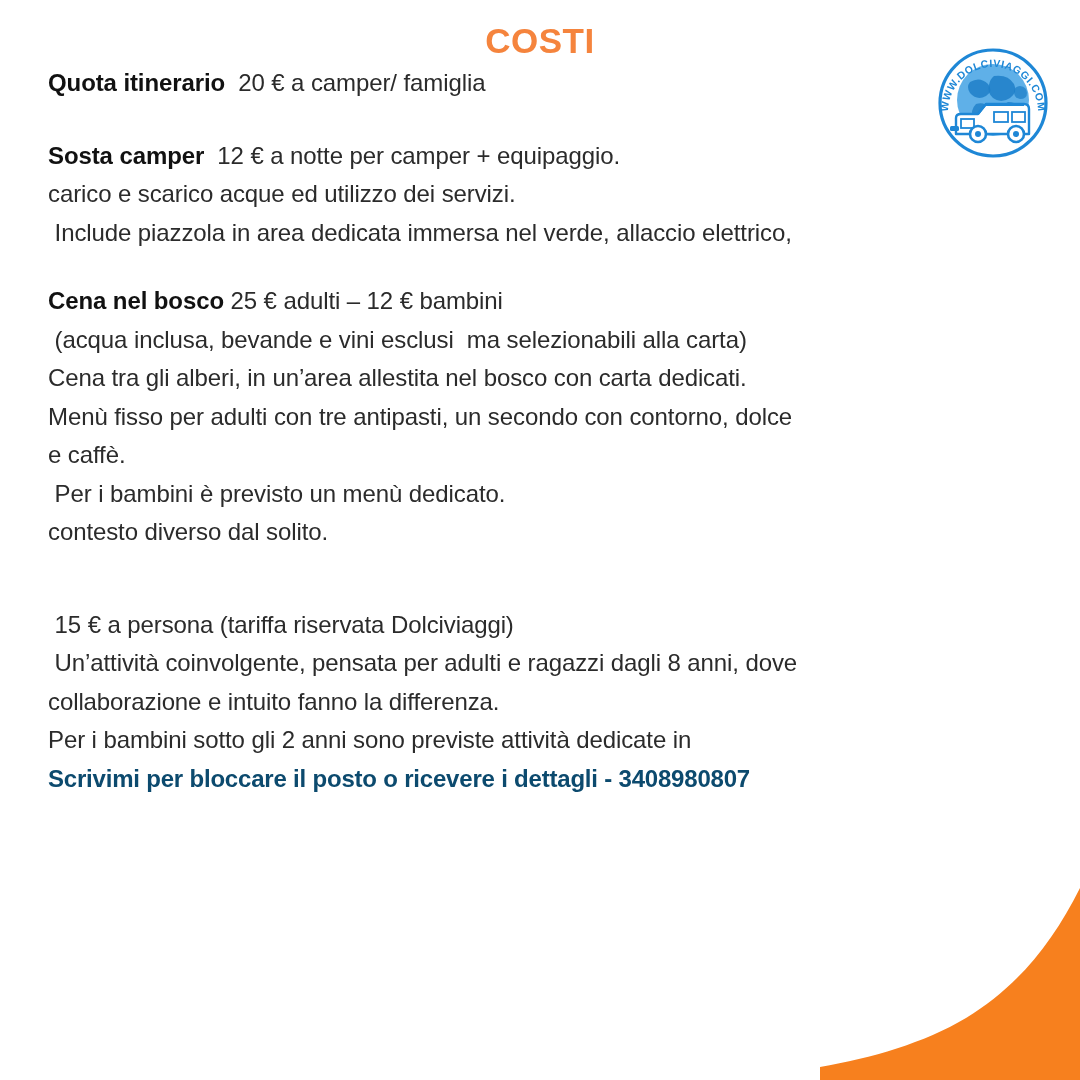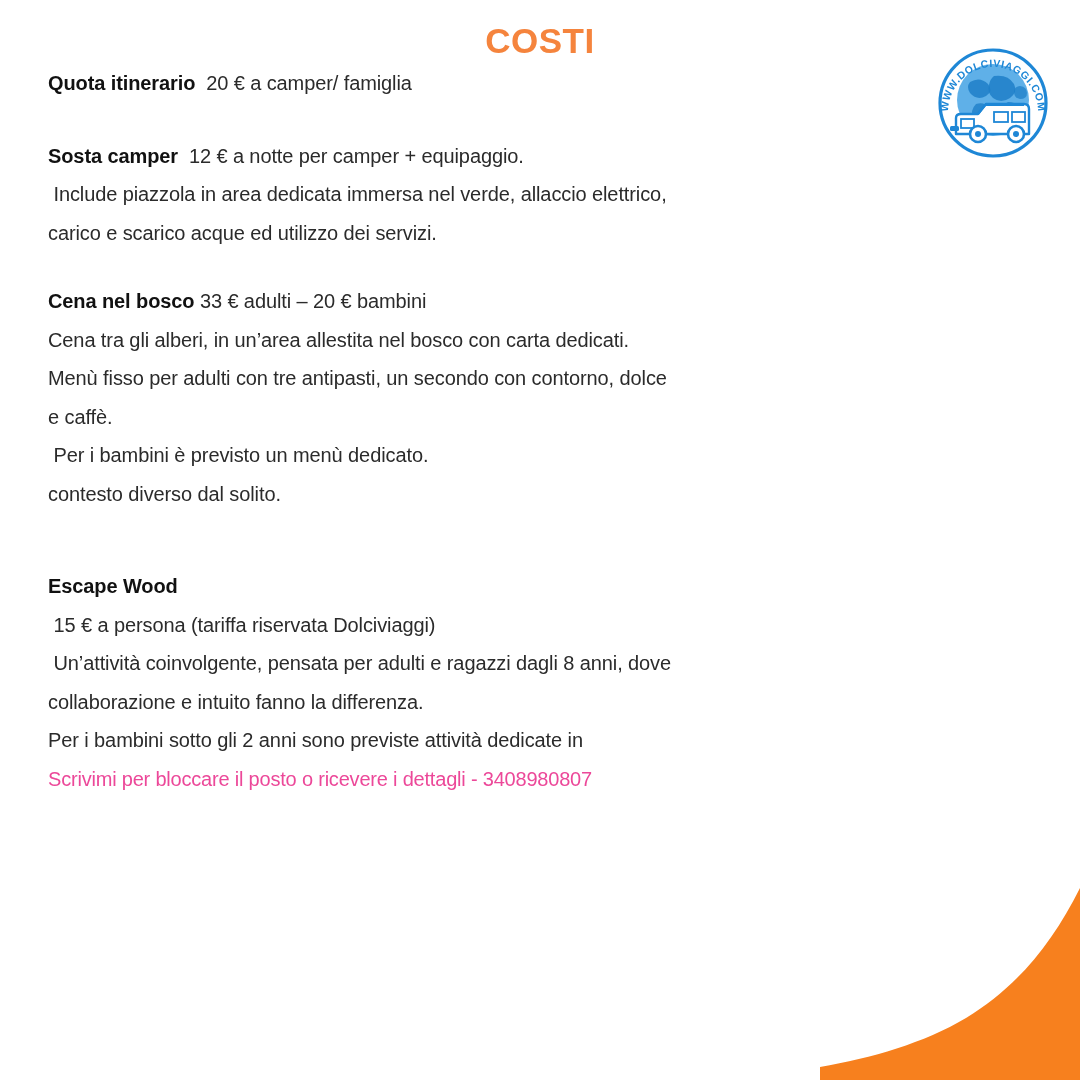--- a/index.html
+++ b/index.html
@@ -63,36 +63,36 @@
     left: 48px;
     width: 1000px;
     color: #231f20;
   }
 
   .block {
     margin: 0;
   }
 
   .line {
-    font-size: 20px;
+    font-size: 24px;
     line-height: 38.5px;
     font-weight: 300;
     color: #2b2b2b;
     white-space: pre-wrap;
     letter-spacing: -0.1px;
   }
 
   .line .hd {
     font-weight: bold;
     color: #111111;
   }
 
   .line.bold-line {
-    font-weight: normal;
-    color: #ec4899;
+    font-weight: bold;
+    color: #0c4a6e;
     letter-spacing: -0.2px;
   }
 
   .line.head-only {
     font-weight: bold;
     color: #111111;
   }
 
   .spacer-lg { height: 34px; }
   .spacer-md { height: 30px; }
@@ -144,39 +144,39 @@
   <div class="content">
 
     <div class="block">
       <div class="line"><span class="hd">Quota itinerario</span><span>  20 € a camper/ famiglia</span></div>
     </div>
 
     <div class="spacer-lg"></div>
 
     <div class="block">
       <div class="line"><span class="hd">Sosta camper</span><span>  12 € a notte per camper + equipaggio.</span></div>
+      <div class="line">carico e scarico acque ed utilizzo dei servizi.</div>
       <div class="line"> Include piazzola in area dedicata immersa nel verde, allaccio elettrico,</div>
-      <div class="line">carico e scarico acque ed utilizzo dei servizi.</div>
     </div>
 
     <div class="spacer-md"></div>
 
     <div class="block">
-      <div class="line"><span class="hd">Cena nel bosco</span><span> 33 € adulti – 20 € bambini</span></div>
+      <div class="line"><span class="hd">Cena nel bosco</span><span> 25 € adulti – 12 € bambini</span></div>
+      <div class="line"> (acqua inclusa, bevande e vini esclusi  ma selezionabili alla carta)</div>
       <div class="line">Cena tra gli alberi, in un’area allestita nel bosco con carta dedicati.</div>
       <div class="line">Menù fisso per adulti con tre antipasti, un secondo con contorno, dolce</div>
       <div class="line">e caffè.</div>
       <div class="line"> Per i bambini è previsto un menù dedicato.</div>
       <div class="line">contesto diverso dal solito.</div>
     </div>
 
     <div class="spacer-xl"></div>
 
     <div class="block">
-      <div class="line head-only">Escape Wood</div>
       <div class="line"> 15 € a persona (tariffa riservata Dolciviaggi)</div>
       <div class="line"> Un’attività coinvolgente, pensata per adulti e ragazzi dagli 8 anni, dove</div>
       <div class="line">collaborazione e intuito fanno la differenza.</div>
       <div class="line">Per i bambini sotto gli 2 anni sono previste attività dedicate in</div>
     </div>
 
     <div class="line bold-line">Scrivimi per bloccare il posto o ricevere i dettagli - 3408980807</div>
 
   </div>
 

